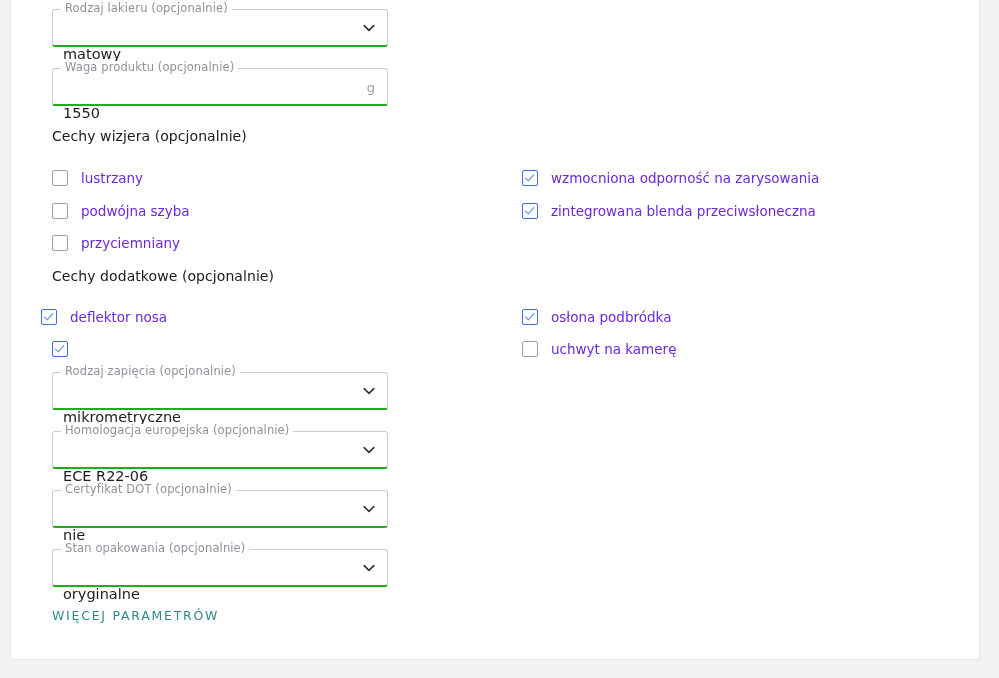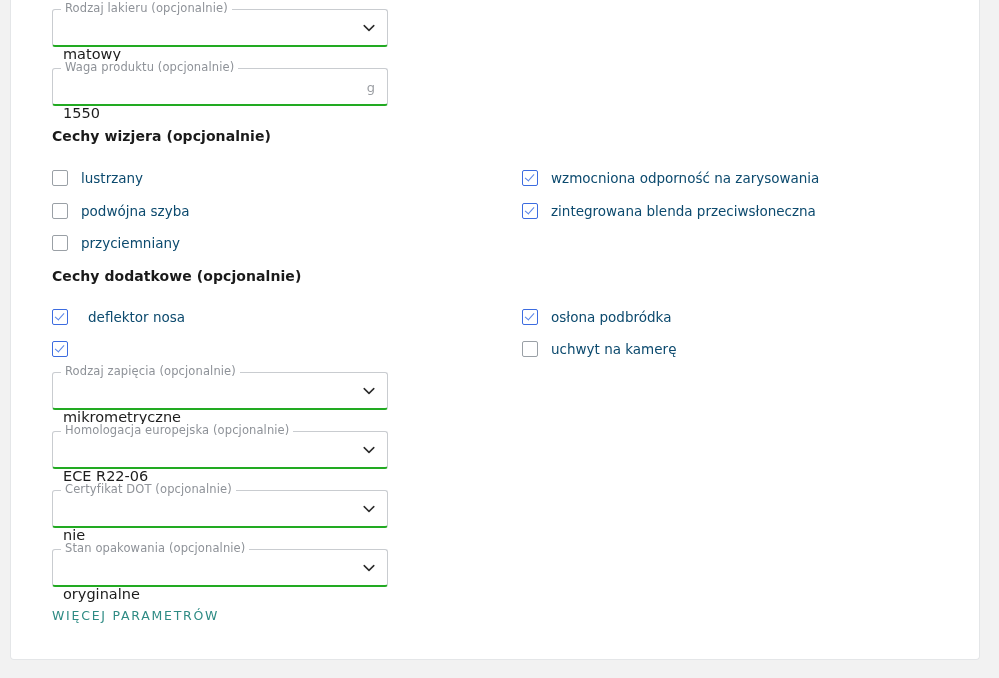--- a/index.html
+++ b/index.html
@@ -88,21 +88,21 @@
     width: 16px;
     height: 16px;
   }
   .chev svg { display: block; }
 
   
   .section-title {
     position: absolute;
     left: 41px;
     font-size: 14px;
-    font-weight: bold;
+    font-weight: normal;
     color: #1a1a1a;
     letter-spacing: 0.005em;
     white-space: nowrap;
   }
 
   
   .cbrow {
     position: absolute;
     height: 22px;
     display: flex;
@@ -127,21 +127,21 @@
     top: 1.4px;
     width: 4.2px;
     height: 8.2px;
     border: solid #5b86e8;
     border-width: 0 1.8px 1.8px 0;
     transform: rotate(42deg);
   }
   .cblabel {
     margin-left: 13px;
     font-size: 13.5px;
-    color: #0c4a6e;
+    color: #6d28d9;
     white-space: nowrap;
     line-height: 18px;
   }
 
   
   .more-link {
     position: absolute;
     left: 41px;
     top: 609px;
     font-size: 12.5px;
@@ -230,21 +230,21 @@
         </div>
         <div class="cbrow" style="left:511px; top:168px;">
           <span class="cbox checked"></span>
           <span class="cblabel">wzmocniona odporność na zarysowania</span>
         </div>
         <div class="cbrow" style="left:511px; top:201px;">
           <span class="cbox checked"></span>
           <span class="cblabel">zintegrowana blenda przeciwsłoneczna</span>
         </div>
         <div class="section-title" style="top:269px;">Cechy dodatkowe (opcjonalnie)</div>
-        <div class="cbrow" style="left:41px; top:307px;gap:7px;">
+        <div class="cbrow" style="left:30px; top:307px;">
           <span class="cbox checked"></span>
           <span class="cblabel">deflektor nosa</span>
         </div>
         <div class="cbrow" style="left:41px; top:339px;">
           <span class="cbox checked"></span>
         </div>
         <div class="cbrow" style="left:511px; top:307px;">
           <span class="cbox checked"></span>
           <span class="cblabel">osłona podbródka</span>
         </div>

